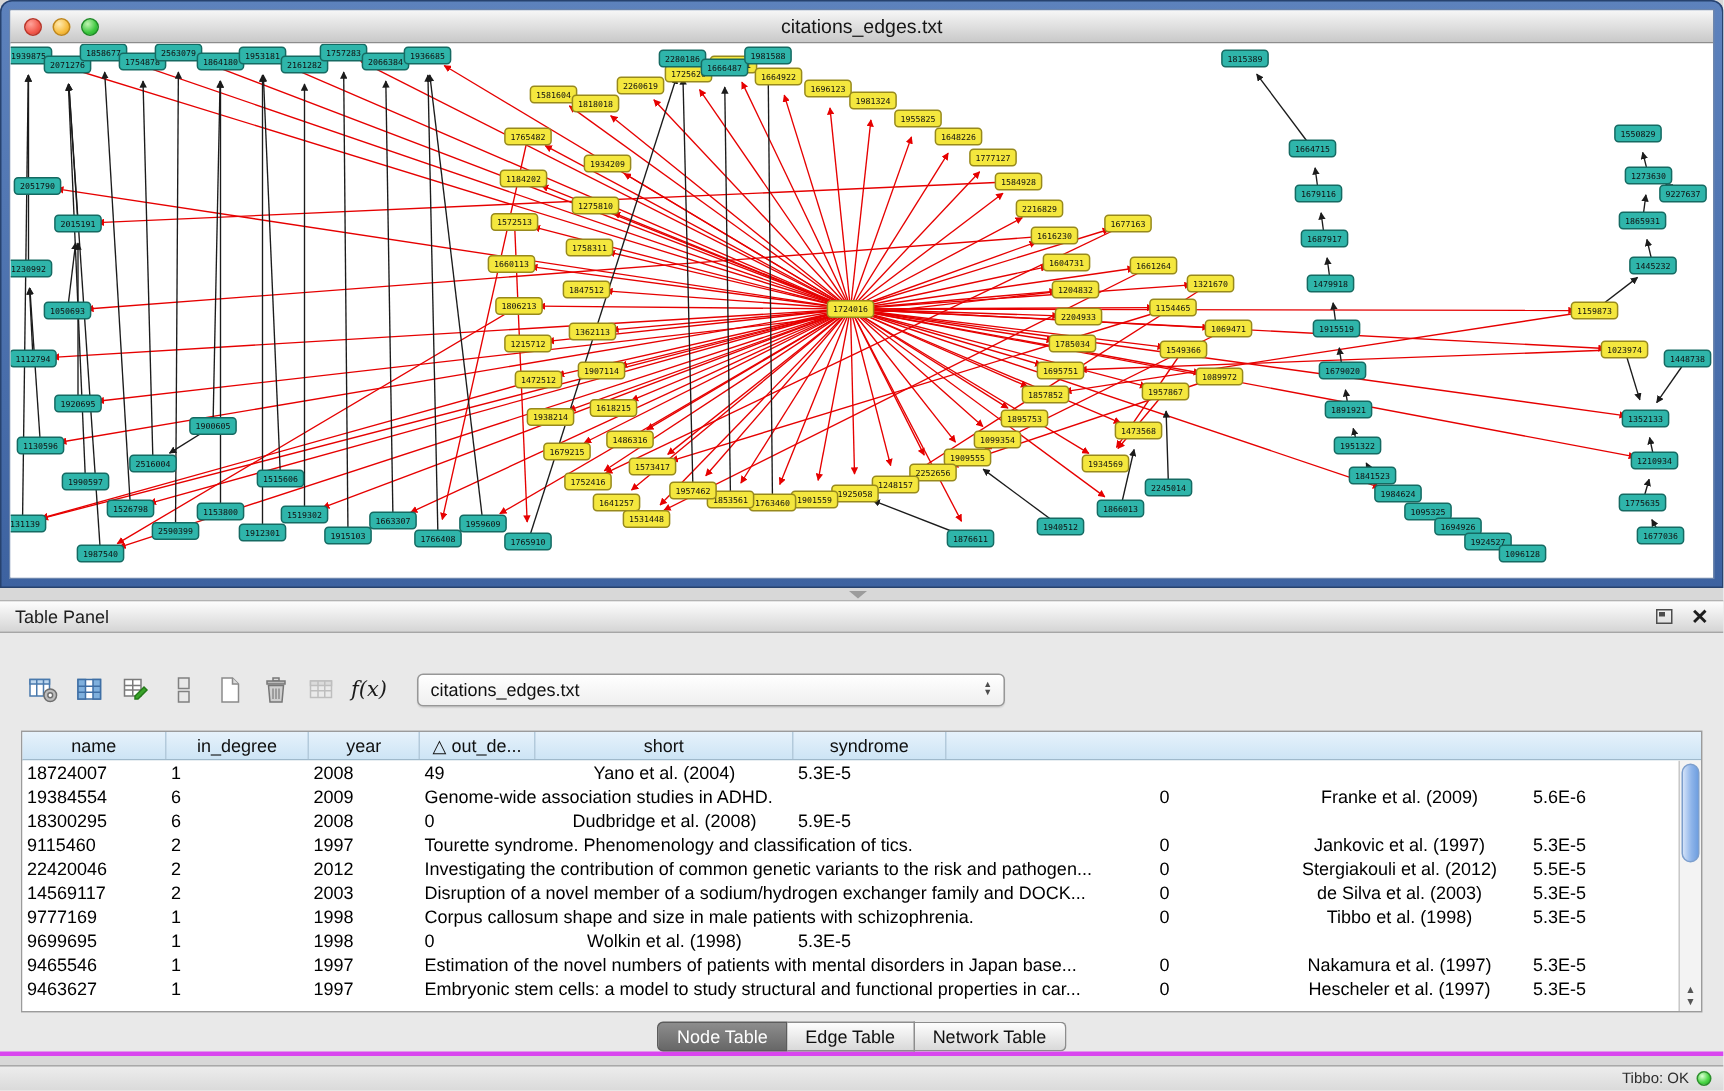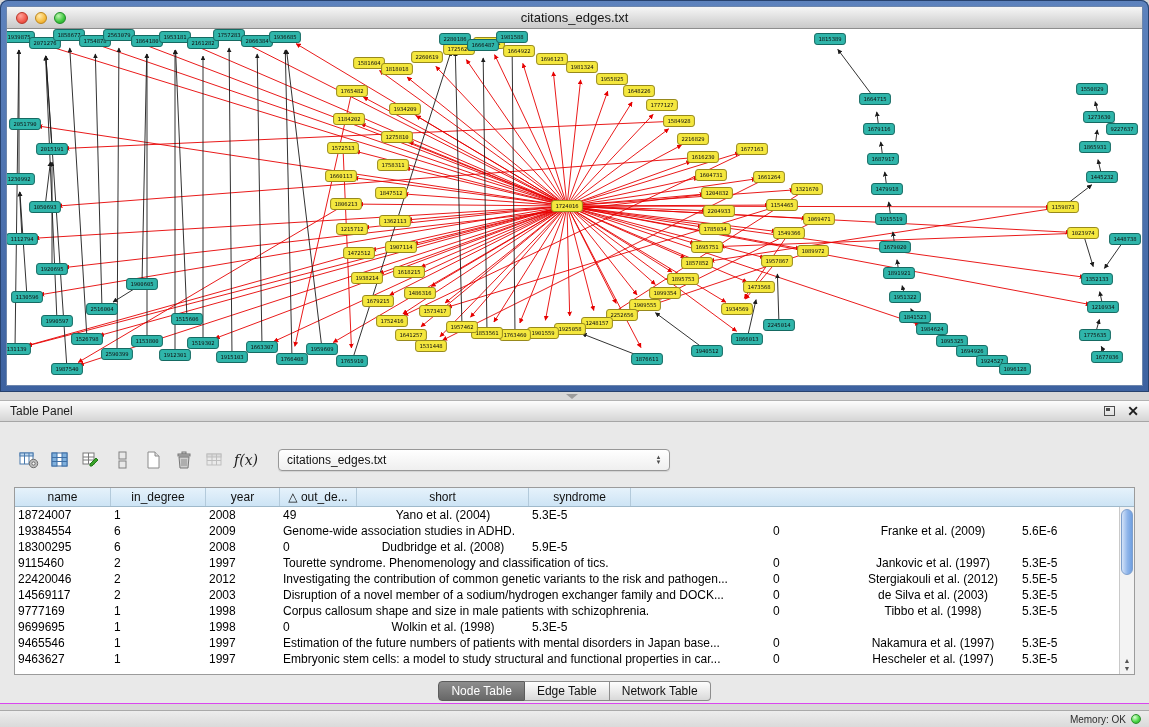--- a/index.html
+++ b/index.html
@@ -24,21 +24,21 @@
   .canvas { flex:1; position:relative; background:#fff; overflow:hidden; }
   .canvas svg { position:absolute; left:0; top:0; width:100%; height:100%; }
 
   
   .split-handle { position:absolute; left:566px; top:394px; width:0; height:0;
                   border-left:6px solid transparent; border-right:6px solid transparent;
                   border-top:5px solid #9c9c9c; }
 
   
   .panel { position:absolute; left:0; top:400px; width:1149px; height:304px;
-           background:#e9e9e9; border-top:1px solid #b2b2b2; border-bottom:1px solid #d946ef; }
+           background:#e9e9e9; border-top:1px solid #b2b2b2; border-bottom:3px solid #d946ef; }
   .panel-titlebar { height:21px; background:linear-gradient(#fdfdfd,#d5d5d5);
                     border-bottom:1px solid #a6a6a6; display:flex; align-items:center; padding:0 10px; }
   .panel-title { flex:1; font-size:12px; color:#1d1d1d; }
   .panel-controls { display:flex; align-items:center; gap:12px; }
   .float-icon { width:11px; height:10px; border:1.5px solid #4d4d4d; position:relative; }
   .float-icon::after { content:""; position:absolute; left:1px; top:1px; width:4px; height:3px; background:#4d4d4d; }
   .close-x { font-size:14px; font-weight:bold; color:#1d1d1d; line-height:14px; }
 
   .toolbar { position:absolute; left:16px; top:44px; height:30px; display:flex; align-items:center; gap:5px; }
   .tool-btn { width:26px; height:26px; display:flex; align-items:center; justify-content:center; border-radius:4px; }
@@ -952,21 +952,21 @@
             <div class="td" style="width: 95px;">1</div>
             <div class="td" style="width: 74px;">1998</div>
             <div class="td" style="width: 77px;">0</div>
             <div class="td center" style="width: 172px;">Wolkin et al. (1998)</div>
             <div class="td" style="width: 102px;">5.3E-5</div>
           </div>
           <div class="tr">
             <div class="td" style="width: 96px;">9465546</div>
             <div class="td" style="width: 95px;">1</div>
             <div class="td" style="width: 74px;">1997</div>
-            <div class="td" style="width: 490px;">Estimation of the future numbers of patients with mental disorders in Japan base...</div>
+            <div class="td" style="width: 490px;">Estimation of the novel numbers of patients with mental disorders in Japan base...</div>
             <div class="td" style="width: 77px;">0</div>
             <div class="td center" style="width: 172px;">Nakamura et al. (1997)</div>
             <div class="td" style="width: 102px;">5.3E-5</div>
           </div>
           <div class="tr">
             <div class="td" style="width: 96px;">9463627</div>
             <div class="td" style="width: 95px;">1</div>
             <div class="td" style="width: 74px;">1997</div>
             <div class="td" style="width: 490px;">Embryonic stem cells: a model to study structural and functional properties in car...</div>
             <div class="td" style="width: 77px;">0</div>
@@ -985,15 +985,15 @@
   </div>
 
   <div class="tabbar" id="tabbar">
       <div class="tab active">Node Table</div>
       <div class="tab">Edge Table</div>
       <div class="tab">Network Table</div>
     </div>
 </div>
 
 <div class="statusbar">
-  <span>Memory: OK</span>
+  <span>Tibbo: OK</span>
   <span class="mem-dot"></span>
 </div>
 
 </body></html>

